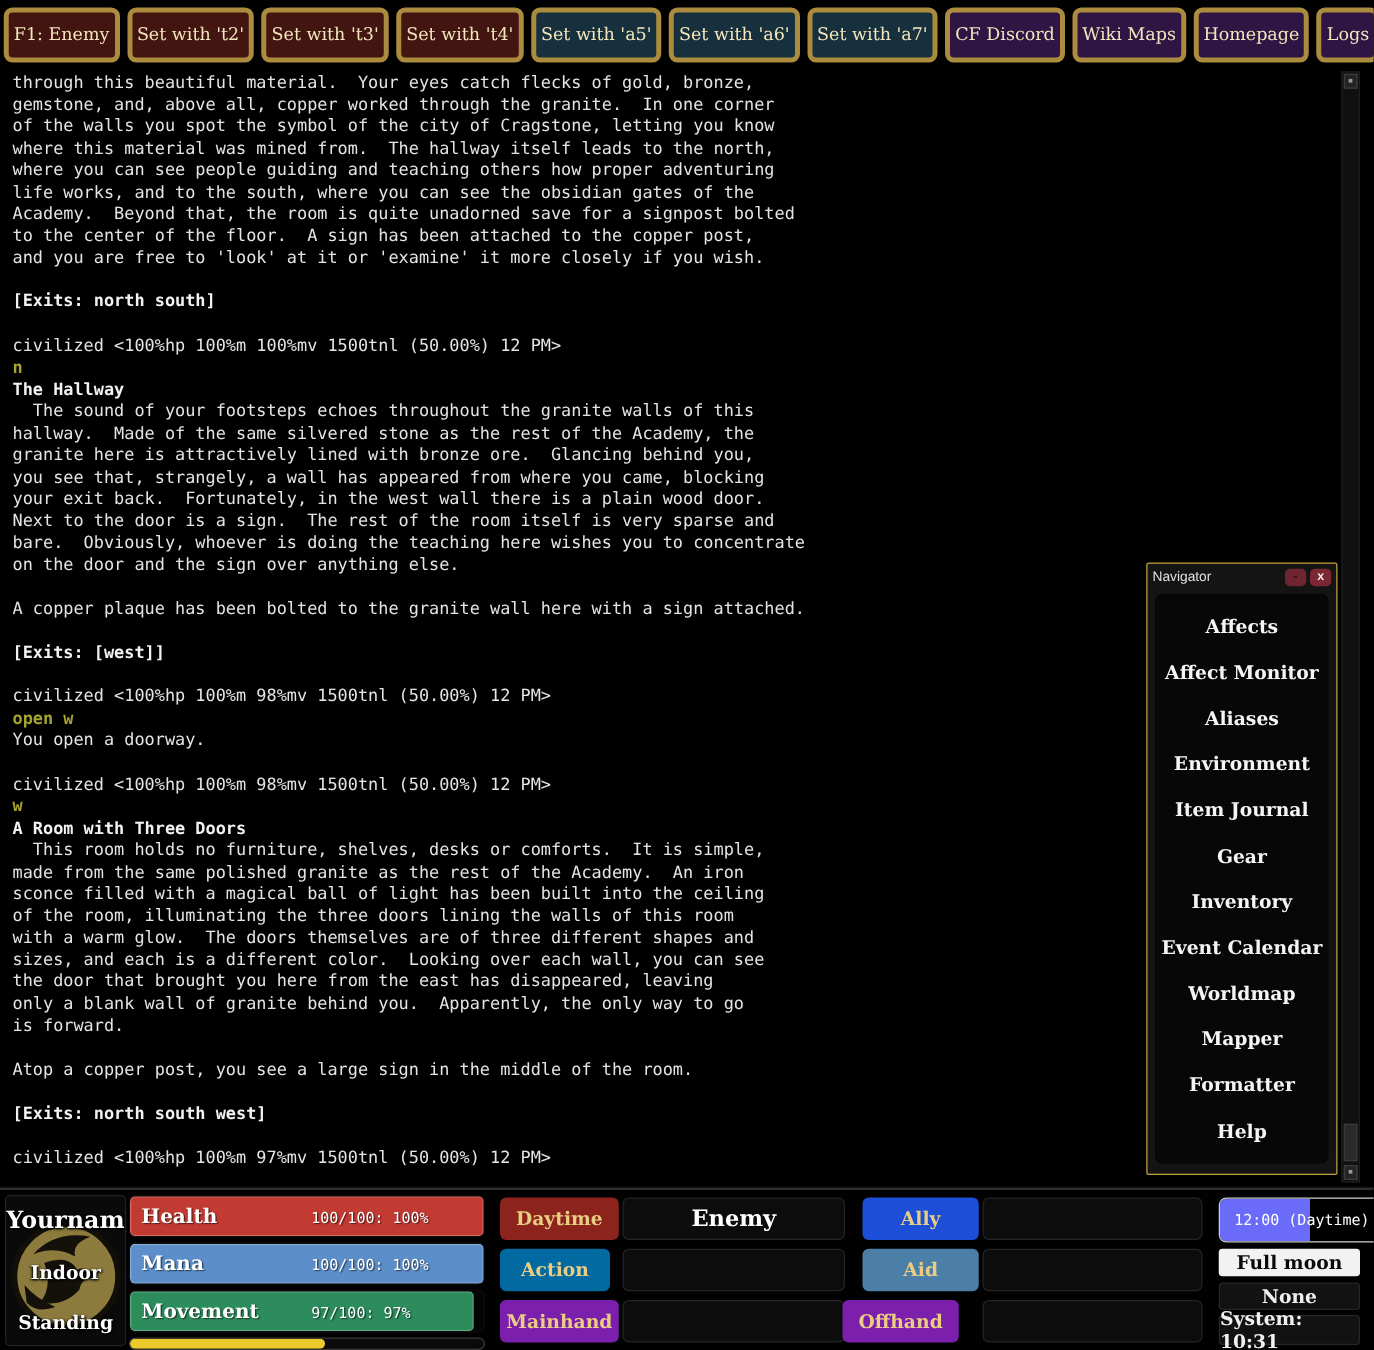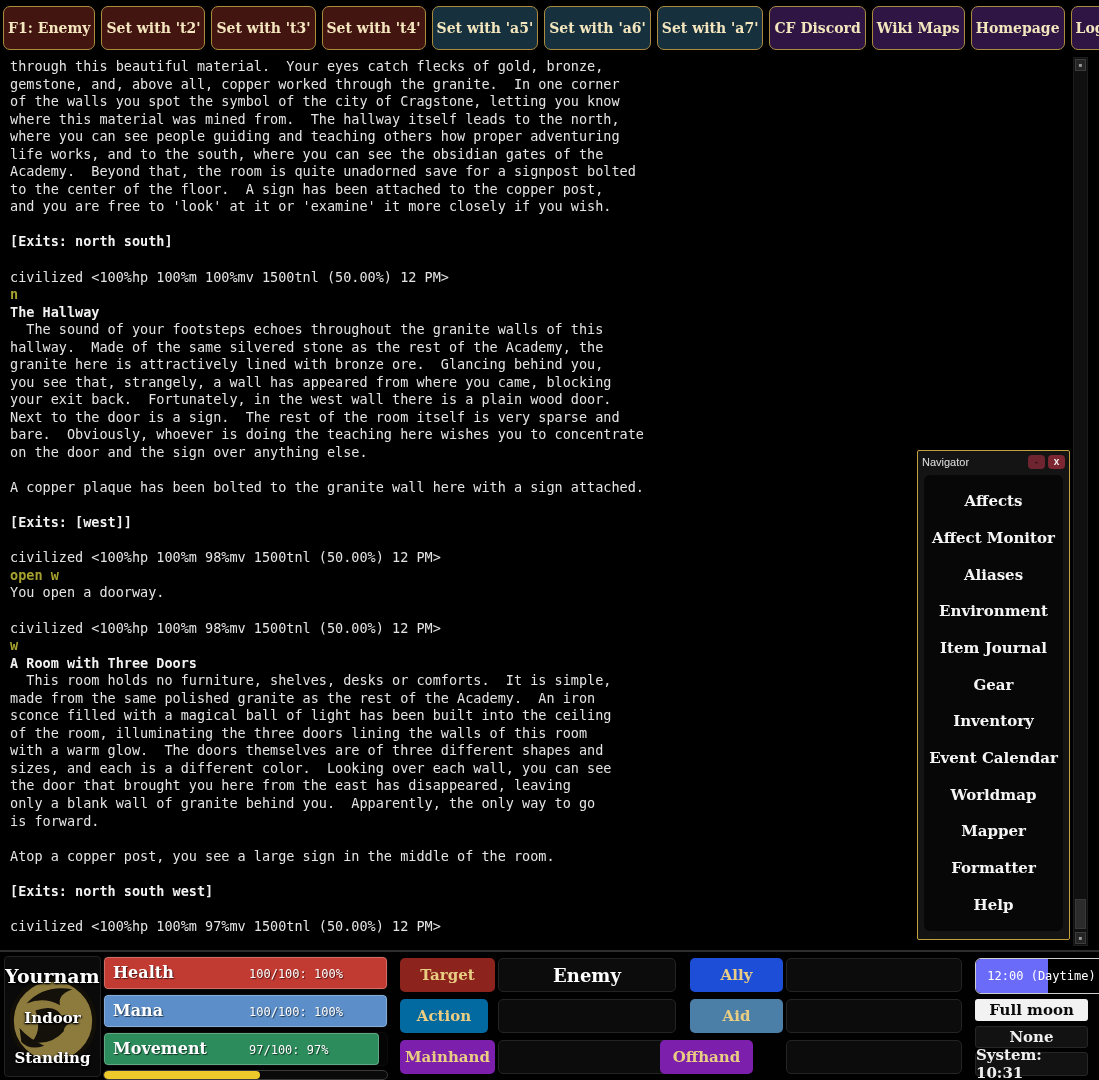--- a/index.html
+++ b/index.html
@@ -12,22 +12,22 @@
 
   
   #toolbar {
     position:absolute; left:0; top:0; width:1099px; height:55px;
     display:flex; align-items:center; gap:6px; padding:0 3px;
     background:#000;
   }
   .tb-btn {
     flex:1 1 0; height:44px; border-radius:7px;
     display:flex; align-items:center; justify-content:center;
-    font-weight:bold; font-size:14px; cursor:pointer;
-    border:1px solid #ffffff; color:#f3e5bd;
+    font-weight:normal; font-size:14px; cursor:pointer;
+    border:4px solid #ffffff; color:#f3e5bd;
     white-space:nowrap; padding:12px 4px;
   }
 
   
   #console {
     position:absolute; left:0; top:55px; width:1075px; height:895px;
     padding:3px 0 0 10px; overflow:hidden;
     font-family:"DejaVu Sans Mono", monospace;
     font-size:13.5px; line-height:17.55px; color:#e4e4e4;
     white-space:pre;
@@ -248,33 +248,33 @@
             <div class="vital-label">Movement</div>
             <div class="vital-value">97/100: 97%</div>
           </div>
         </div>
       <div id="xp-track">
         <div id="xp-fill" style="width: 55%; background: rgb(237, 201, 44);"></div>
       </div>
     </div>
 
     <div id="combat-rows">
-        <div class="row-label" style="left: 400px; top: 6px; width: 95px; background: rgb(140, 35, 29);">Target</div>
+        <div class="row-label" style="left: 400px; top: 6px; width: 95px; background: rgb(140, 35, 29);">Daytime</div>
         <div class="row-value" style="left: 498px; top: 6px; width: 178px;">Enemy</div>
         <div class="row-label" style="left: 400px; top: 47px; width: 88px; background: #0369a1;">Action</div>
         <div class="row-value" style="left: 498px; top: 47px; width: 178px;"></div>
         <div class="row-label" style="left: 400px; top: 88px; width: 95px; background: rgb(125, 31, 173);">Mainhand</div>
         <div class="row-value" style="left: 498px; top: 88px; width: 178px;"></div>
       </div>
     <div id="support-rows">
         <div class="row-label" style="left: 690px; top: 6px; width: 93px; background: #1d4ed8;">Ally</div>
         <div class="row-value" style="left: 786px; top: 6px; width: 176px;"></div>
         <div class="row-label" style="left: 690px; top: 47px; width: 93px; background: rgb(75, 127, 168);">Aid</div>
         <div class="row-value" style="left: 786px; top: 47px; width: 176px;"></div>
-        <div class="row-label" style="left: 660px; top: 88px; width: 93px; background: rgb(125, 31, 173);">Offhand</div>
+        <div class="row-label" style="left: 674px; top: 88px; width: 93px; background: rgb(125, 31, 173);">Offhand</div>
         <div class="row-value" style="left: 786px; top: 88px; width: 176px;"></div>
       </div>
 
     <div id="clock-box">
       <div id="clock-fill" style="width: 55%; background: rgb(107, 107, 250);"></div>
       <div id="clock-text">12:00 (Daytime)</div>
     </div>
     <div id="moon-widget" class="mini-widget">Full moon</div>
     <div id="none-widget" class="mini-widget">None</div>
     <div id="system-widget" class="mini-widget">System: 10:31</div>

